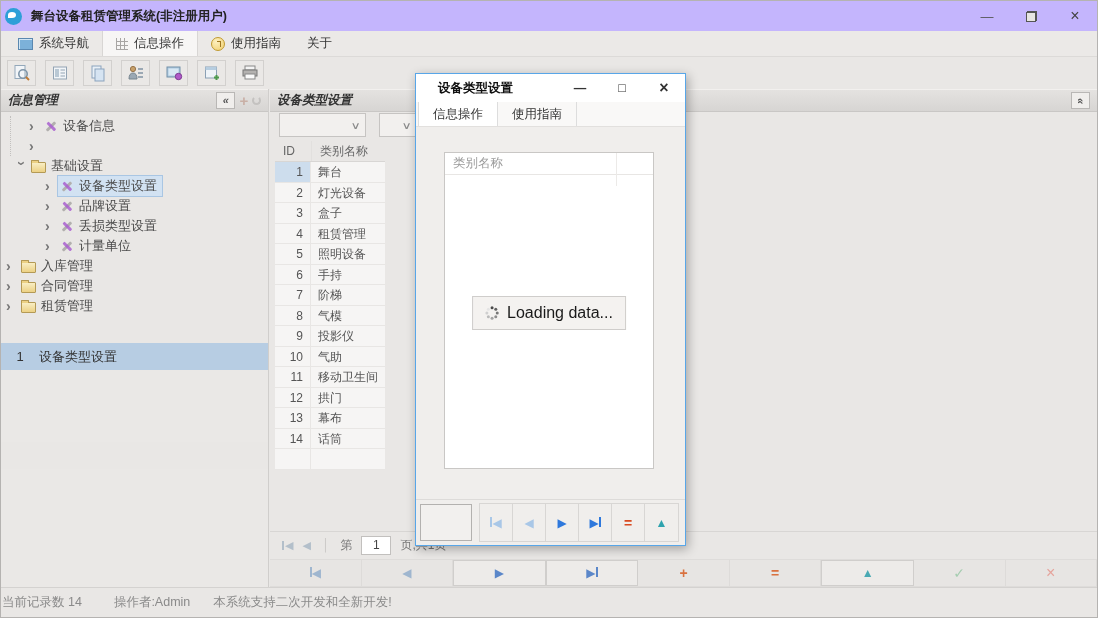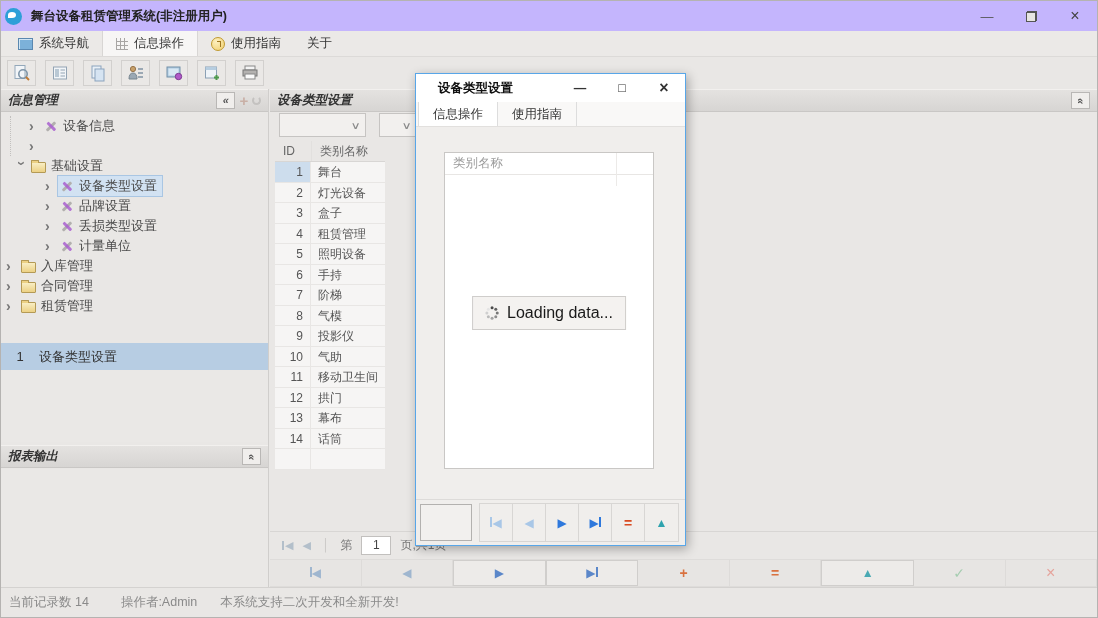--- a/index.html
+++ b/index.html
@@ -92,21 +92,21 @@
   .pager-row input { width:30px; height:19px; border:1px solid #c2c0be; background:#fff; text-align:center; font-size:12px; color:#444; font-family:"Liberation Sans",sans-serif; }
 
   .crud-row { position:absolute; top:470px; left:0; right:0; height:28px; display:flex; background:#e7e5e3; border-top:1px solid #dedcda; border-bottom:1px solid #dedcda; }
   .crud-btn { flex:1; display:flex; align-items:center; justify-content:center; border-right:1px solid #dddbd9; font-size:12px; }
   .crud-btn.raised { background:#edebe9; border:1px solid #d0cecc; }
   .c-pale { color:#9fb6cf; } .c-blue { color:#5b87c9; } .c-orange { color:#d9713f; font-weight:bold; font-size:14px; }
   .c-teal { color:#49a9b3; } .c-green { color:#a5cdb0; font-size:14px; } .c-red { color:#e5a39b; font-size:16px; }
   .c-bar { display:inline-block; width:2px; height:10px; background:currentColor; }
 
   
-  .statusbar { position:absolute; left:0; right:0; bottom:0; height:30px; background:#e9e7e5; border-top:1px solid #d4d2d0; display:flex; align-items:center; padding-left:8px; color:#8a8a8a; font-size:12.5px; }
+  .statusbar { position:absolute; left:0; right:0; bottom:0; height:30px; background:#e9e7e5; border-top:1px solid #d4d2d0; display:flex; align-items:center; padding-left:1px; color:#8a8a8a; font-size:12.5px; }
   .sb-seg1 { margin-right:32px; } .sb-seg2 { margin-right:23px; }
 
   
   .dialog { position:absolute; left:414px; top:72px; width:271px; height:473px; background:#f0eeec; border:1px solid #58a6e8; box-shadow:2px 3px 10px rgba(0,0,0,.30); z-index:50; }
   .dlg-title { height:28px; background:#fff; display:flex; align-items:center; padding-left:22px; font-weight:bold; font-size:12.5px; color:#111; }
   .dlg-controls { margin-left:auto; display:flex; height:100%; }
   .dlg-wbtn { width:42px; display:flex; align-items:center; justify-content:center; color:#333; }
   .dlg-tabs { height:25px; background:#f9f8f7; border-bottom:1px solid #e2e0de; display:flex; padding-left:2px; }
   .dlg-tab { padding:0 14px; display:flex; align-items:center; color:#333; font-size:12.5px; border-right:1px solid #ddd; }
   .dlg-tab.active { background:#fff; border-left:1px solid #ddd; }
@@ -292,30 +292,20 @@
       </div>
     </div>
 
     <div class="sb-windows-body">
       <div class="open-row">
         <span class="idx">1</span>
         <span>设备类型设置</span>
       </div>
     </div>
 
-    <div class="sb-report-header">
-      <div class="panel-header">
-        <span>报表输出</span>
-        <span class="ph-tools">
-            <span class="hdr-btn">
-              <span class="chev-up">«</span>
-            </span>
-          </span>
-      </div>
-    </div>
     <div class="sb-report-body"></div>
   </div>
 
   <div class="mainpane">
     <div class="main-header-row">
       <div class="panel-header">
         <span>设备类型设置</span>
         <span class="ph-tools">
             <span class="hdr-btn">
               <span class="chev-up">«</span>

